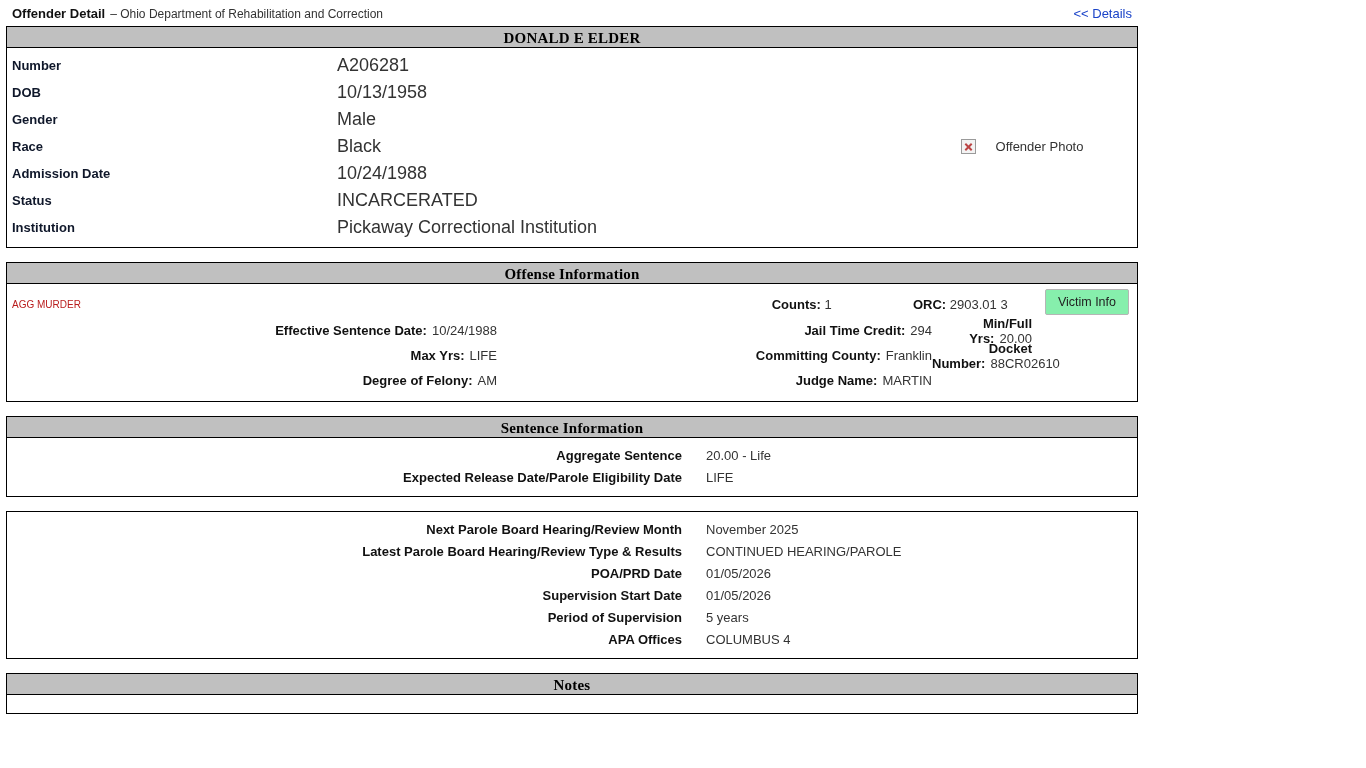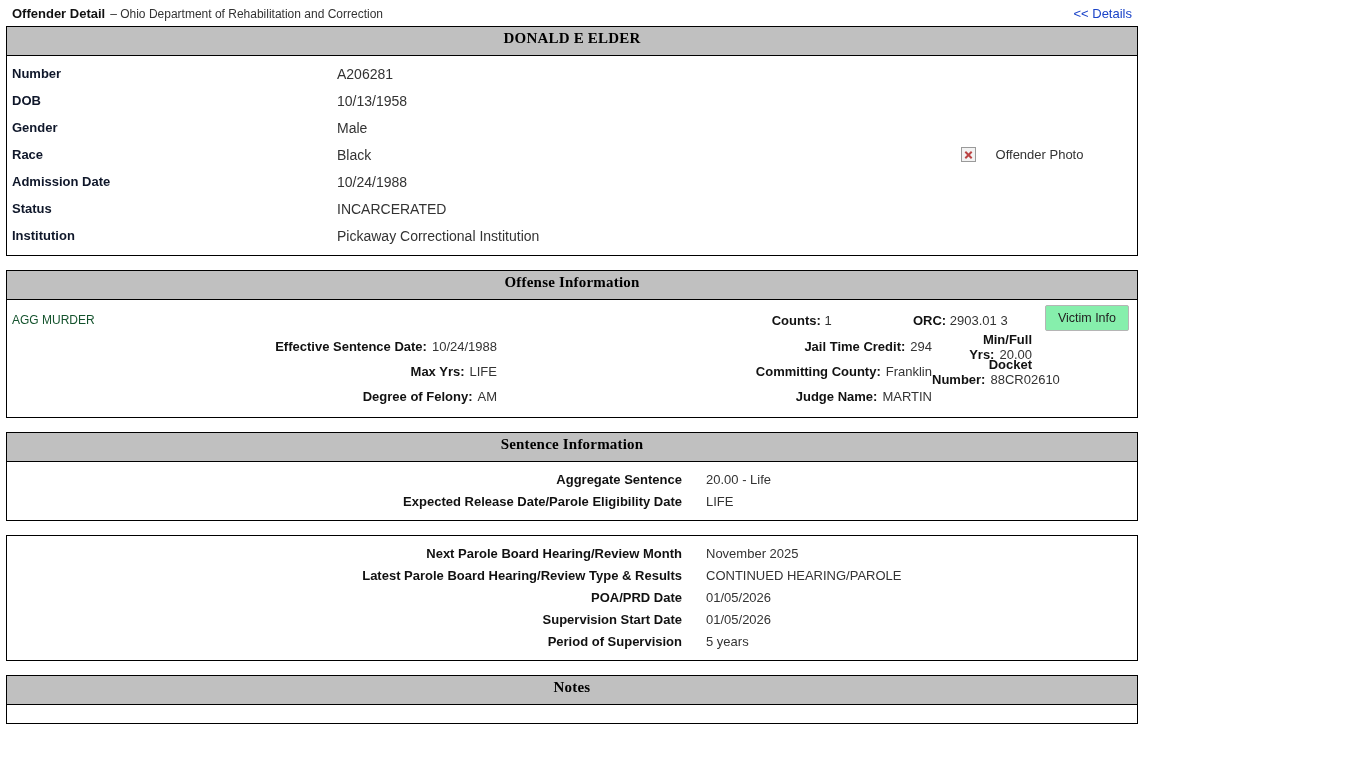--- a/index.html
+++ b/index.html
@@ -49,37 +49,37 @@
     background: #ffffff;
   }
   .panel-header {
     background: #c0c0c0;
     border-bottom: 1px solid #000000;
     text-align: center;
     font-family: "Liberation Serif", serif;
     font-weight: bold;
     font-size: 15px;
     color: #000000;
-    padding: 3px 0 8px 0;
+    padding: 3px 0 0 0;
     letter-spacing: .2px;
   }
 
   
   .ident-body { display: flex; padding: 4px 0 6px 0; position: relative; }
   .ident-fields { width: 900px; }
   .ident-row { display: flex; height: 27px; align-items: center; }
   .ident-label {
     width: 330px;
     font-weight: bold;
     font-size: 13px;
     padding-left: 5px;
     color: #0f172a;
   }
   .ident-value {
-    font-size: 14px;
+    font-size: 18px;
     color: #333333;
   }
   .photo-area {
     flex: 1;
     display: flex;
     align-items: center;
     justify-content: center;
   }
   .broken-img {
     display: inline-flex;
@@ -112,22 +112,22 @@
   
   .offense-body { padding: 6px 0 8px 0; position: relative; }
   .offense-toprow {
     display: flex;
     align-items: center;
     height: 28px;
     padding-left: 5px;
   }
   .offense-name {
     width: 780px;
-    font-size: 12px;
-    color: #14532d;
+    font-size: 10px;
+    color: #b91c1c;
   }
   .offense-counts { width: 145px; font-size: 13px; color: #333333; }
   .offense-orc { width: 230px; font-size: 13px; color: #333333; }
   .bold { font-weight: bold; color: #111111; }
   .victim-btn {
     position: absolute;
     right: 8px;
     top: 5px;
     background: #86efac;
     border: 1px solid #b5b5b5;
@@ -322,20 +322,24 @@
       <div class="lv-row">
         <div class="lv-label">Supervision Start Date</div>
         <div class="lv-value">01/05/2026</div>
       </div>
 
       <div class="lv-row">
         <div class="lv-label">Period of Supervision</div>
         <div class="lv-value">5 years</div>
       </div>
 
+      <div class="lv-row">
+        <div class="lv-label">APA Offices</div>
+        <div class="lv-value">COLUMBUS 4</div>
+      </div>
 
     </div>
   </div>
 
   <div class="panel notes-panel">
     <div class="panel-header">Notes</div>
     <div class="notes-body"></div>
   </div>
 
 </div>

